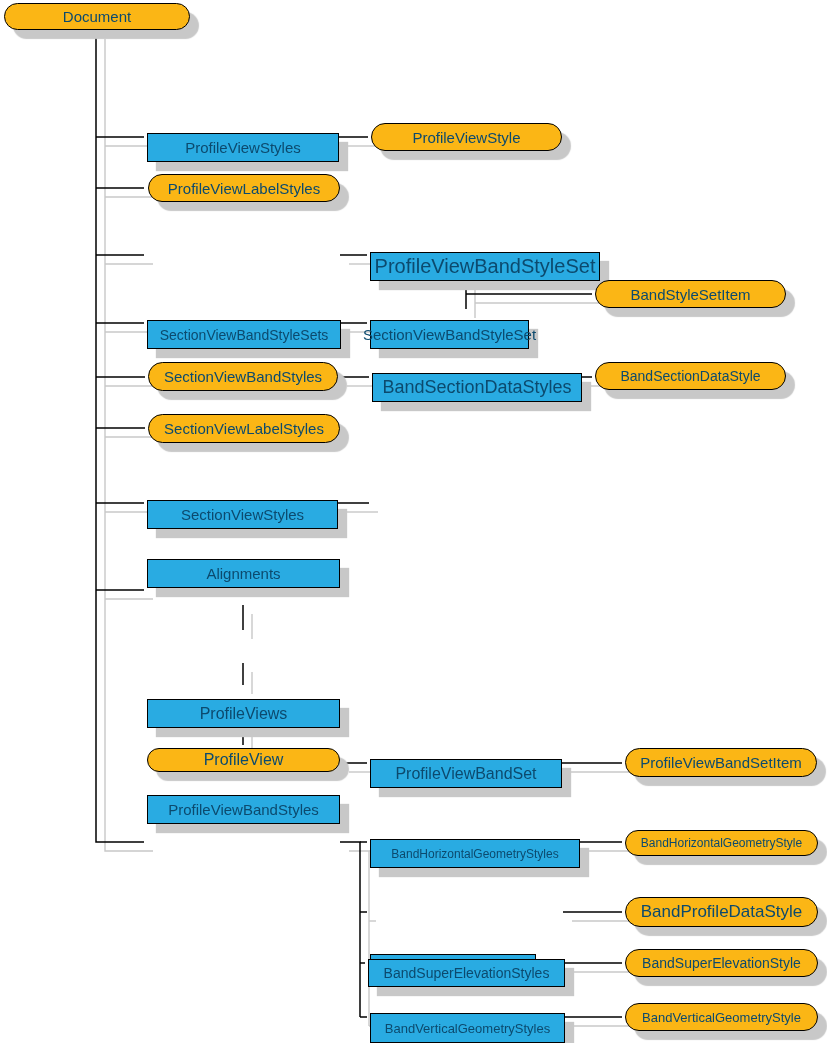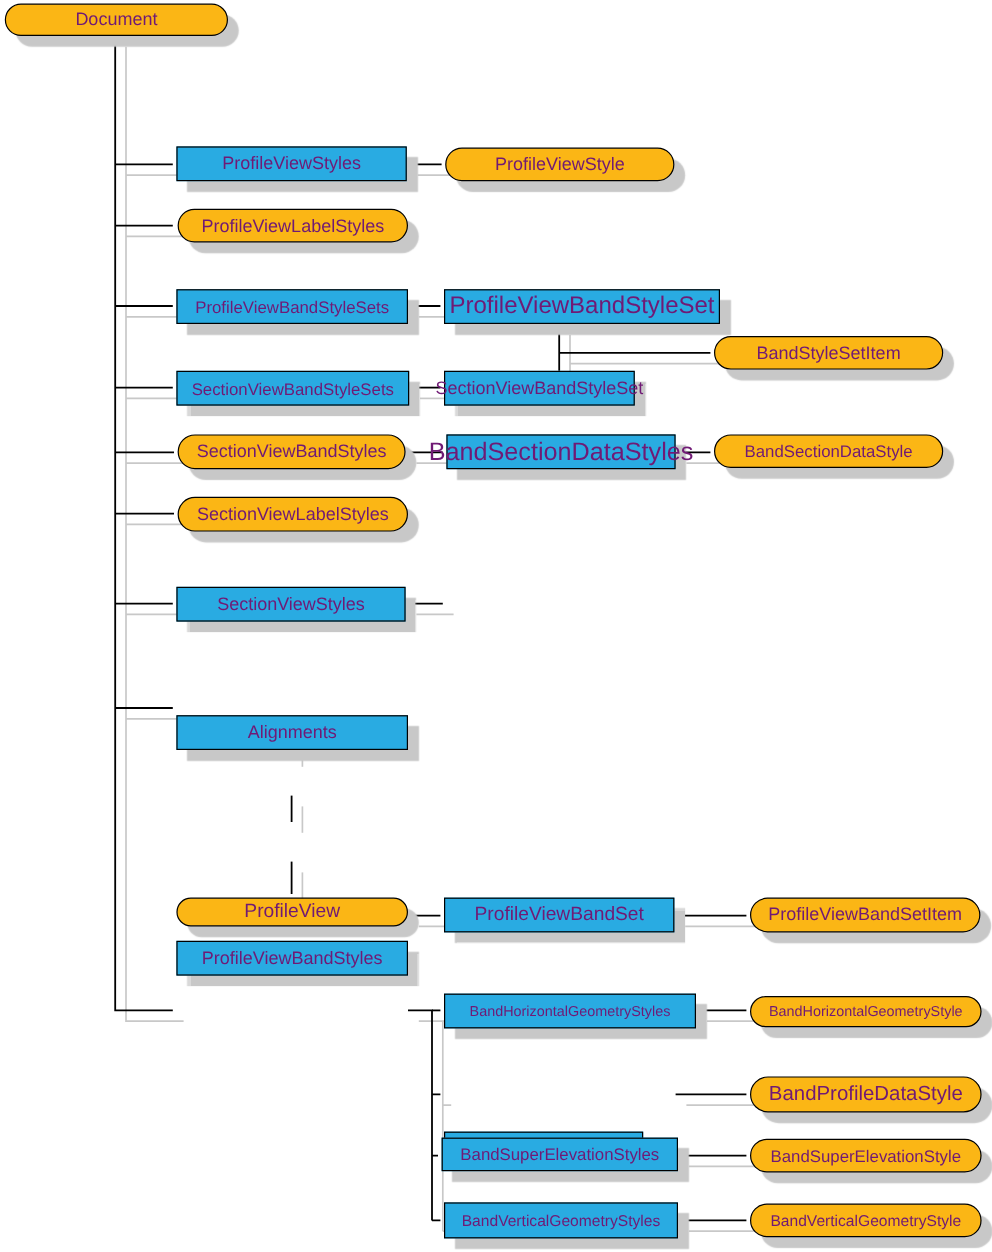--- a/index.html
+++ b/index.html
@@ -17,28 +17,28 @@
     overflow:hidden;
   }
   .wires{position:absolute;left:0;top:0;z-index:1;}
   .wires path{fill:none;}
   .wires .line{stroke:var(--line);stroke-width:1.5;}
   .wires .shadowline path{stroke:var(--shadow);stroke-width:1.4;}
   .node{
     position:absolute;
     z-index:2;
     display:flex;align-items:center;justify-content:center;
-    color:#701a75;
+    color:#0c4a6e;
     white-space:nowrap;
     border:1.5px solid #000;
     box-shadow:9px 9px 1px var(--shadow);
     box-sizing:border-box;
     cursor:pointer;
   }
-  .box{background:var(--node-blue);}
+  .box{background:var(--node-blue);margin-top:11px;}
   .pill{background:var(--node-orange);border-radius:15px;}
 </style>
 </head>
 <body>
 
 <div class="canvas">
 
   <svg class="wires" width="827" height="1043" aria-hidden="true">
     <defs>
       <marker id="arrow" viewBox="0 0 10 10" refX="9.5" refY="5" markerWidth="10" markerHeight="8" orient="auto">
@@ -115,36 +115,36 @@
     </g>
   </svg>
 
   <div class="node pill" style="left:4px;top:3px;width:186px;height:27px;font-size:15px">Document</div>
 
   <div class="node box" style="left:147px;top:122px;width:192px;height:29px;font-size:15px">ProfileViewStyles</div>
   <div class="node pill" style="left:371px;top:123px;width:191px;height:28px;font-size:15px">ProfileViewStyle</div>
 
   <div class="node pill" style="left:148px;top:174px;width:192px;height:28px;font-size:15px">ProfileViewLabelStyles</div>
 
-  <div class="node box" style="left:147px;top:241px;width:193px;height:29px;font-size:14px">ProfileViewBandStyleSets</div>
   <div class="node box" style="left:370px;top:241px;width:230px;height:29px;font-size:20px">ProfileViewBandStyleSet</div>
   <div class="node pill" style="left:595px;top:280px;width:191px;height:28px;font-size:15px">BandStyleSetItem</div>
 
   <div class="node box" style="left:147px;top:309px;width:194px;height:29px;font-size:14px">SectionViewBandStyleSets</div>
   <div class="node box" style="left:370px;top:309px;width:159px;height:29px;font-size:15px">SectionViewBandStyleSet</div>
 
   <div class="node pill" style="left:148px;top:362px;width:190px;height:29px;font-size:15px">SectionViewBandStyles</div>
-  <div class="node box" style="left:372px;top:362px;width:191px;height:29px;font-size:21px">BandSectionDataStyles</div>
+  <div class="node box" style="left:372px;top:362px;width:210px;height:29px;font-size:18px">BandSectionDataStyles</div>
   <div class="node pill" style="left:595px;top:362px;width:191px;height:28px;font-size:14px">BandSectionDataStyle</div>
 
   <div class="node pill" style="left:148px;top:414px;width:192px;height:29px;font-size:15px">SectionViewLabelStyles</div>
 
   <div class="node box" style="left:147px;top:489px;width:191px;height:29px;font-size:15px">SectionViewStyles</div>
 
-  <div class="node box" style="left:147px;top:596px;width:193px;height:29px;font-size:15px">Alignments</div>
+  <div class="node box" style="left:147px;top:548px;width:193px;height:29px;font-size:15px">Alignments</div>
+  <div class="node box" style="left:147px;top:688px;width:193px;height:29px;font-size:16px">ProfileViews</div>
   <div class="node pill" style="left:147px;top:748px;width:193px;height:24px;font-size:16px">ProfileView</div>
   <div class="node box" style="left:370px;top:748px;width:192px;height:29px;font-size:16px">ProfileViewBandSet</div>
   <div class="node pill" style="left:625px;top:748px;width:192px;height:29px;font-size:15px">ProfileViewBandSetItem</div>
 
   <div class="node box" style="left:147px;top:784px;width:193px;height:29px;font-size:15px">ProfileViewBandStyles</div>
   <div class="node box" style="left:370px;top:828px;width:210px;height:29px;font-size:12px">BandHorizontalGeometryStyles</div>
   <div class="node pill" style="left:625px;top:830px;width:193px;height:26px;font-size:12px">BandHorizontalGeometryStyle</div>
 
   <div class="node box" style="left:370px;top:943px;width:166px;height:30px;font-size:15px">BandProfileDataStyles</div>
   <div class="node pill" style="left:625px;top:897px;width:193px;height:30px;font-size:17px">BandProfileDataStyle</div>

